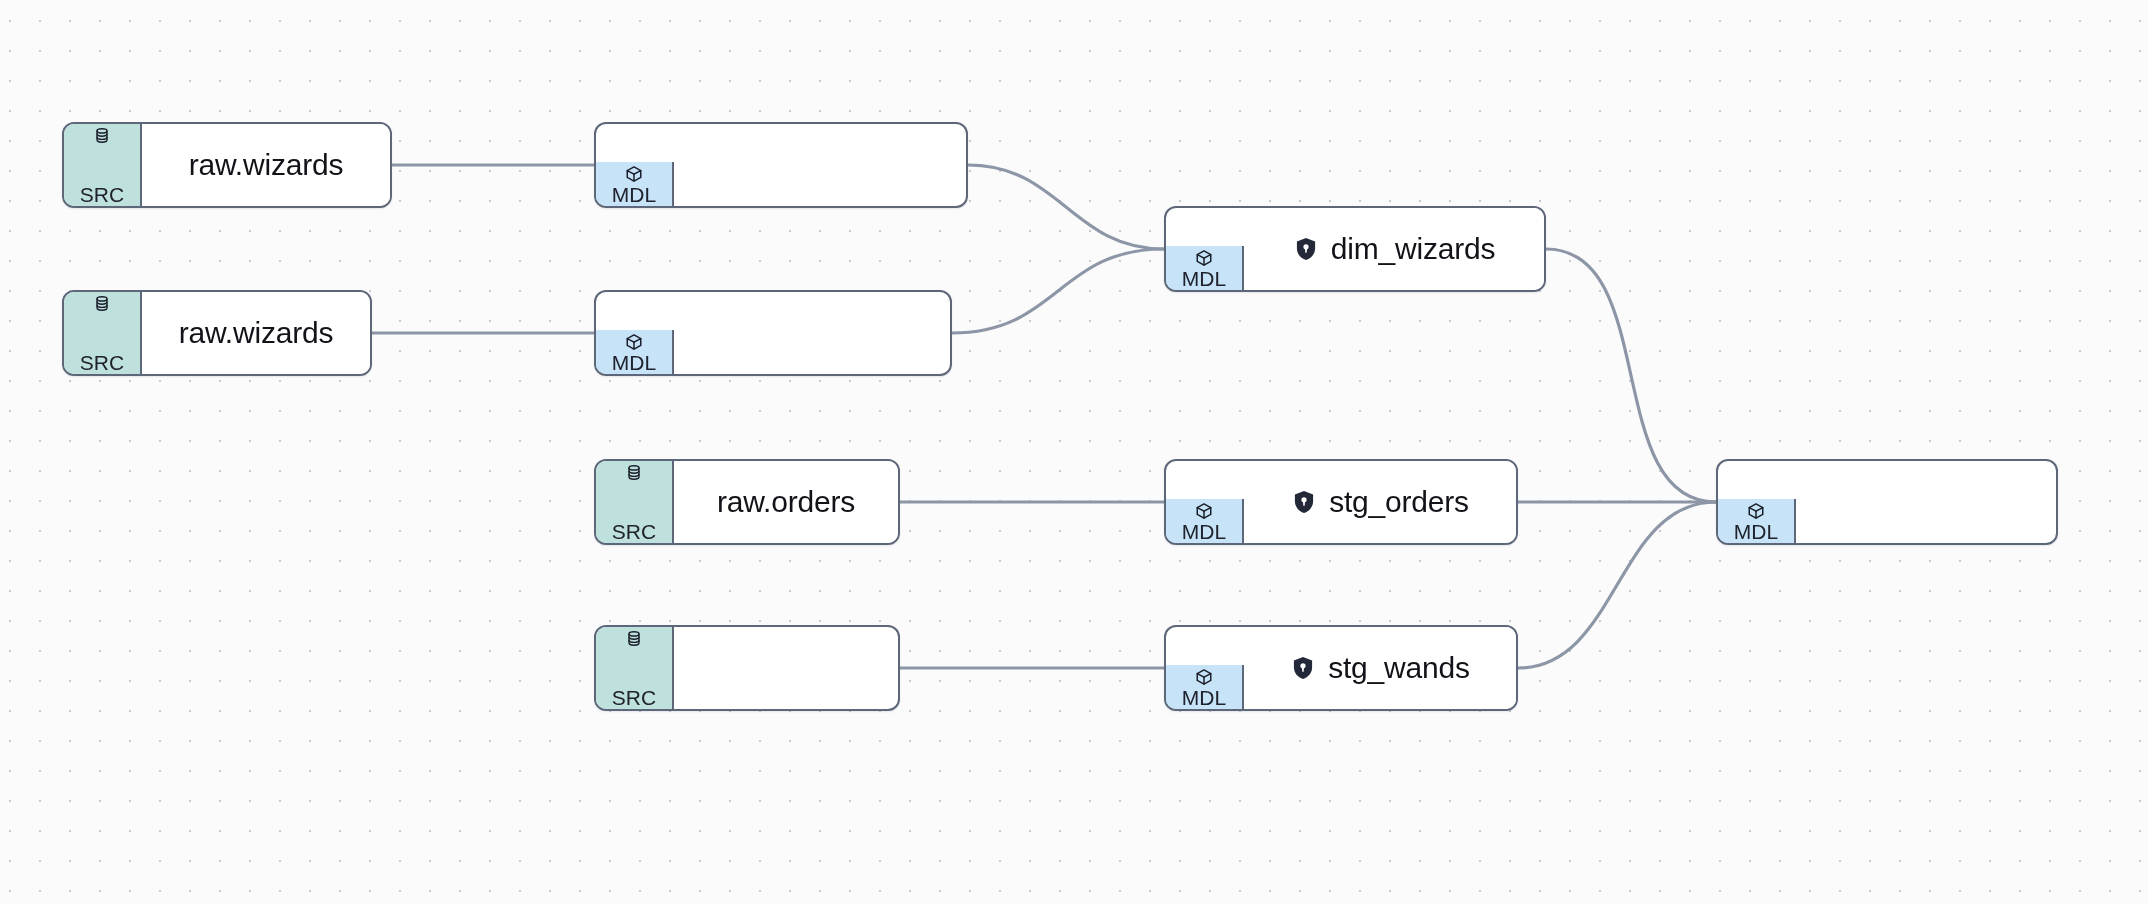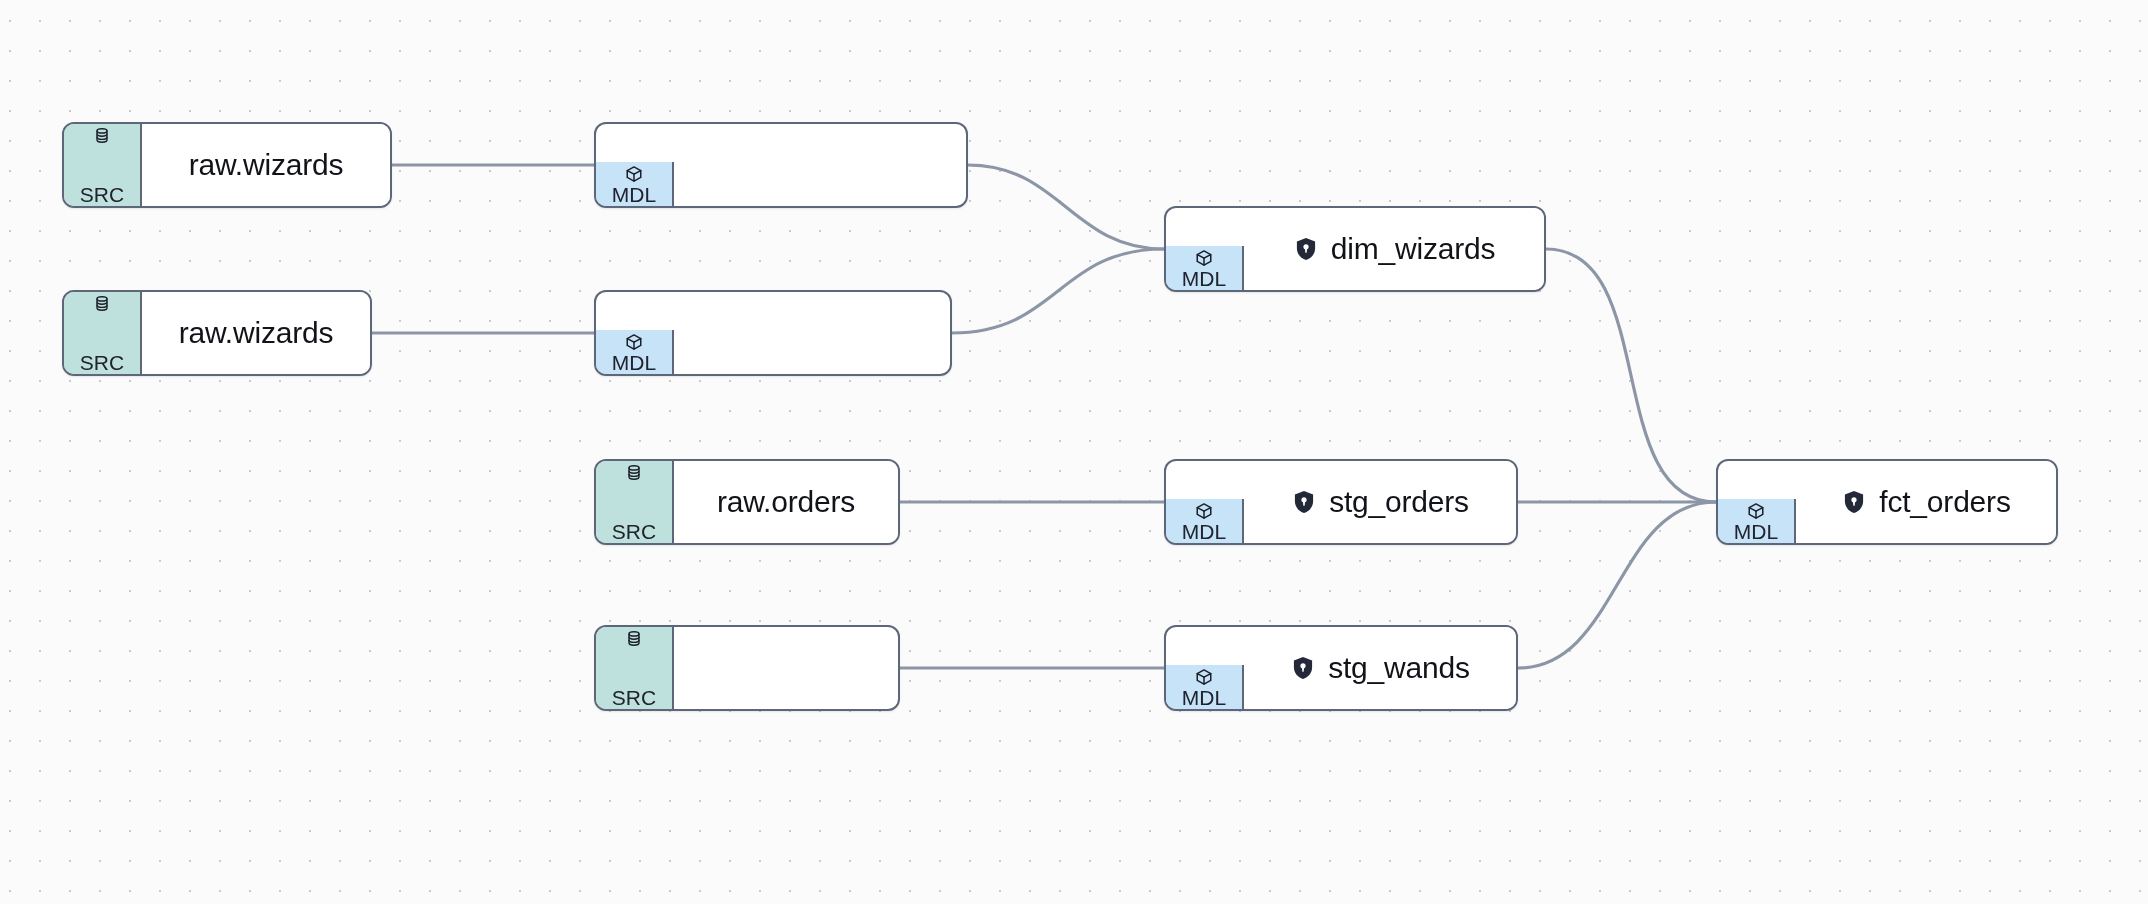--- a/index.html
+++ b/index.html
@@ -268,23 +268,15 @@
 
   <div class="node mdl" style="left:1716px; top:459px; width:342px;">
     <div class="node-badge">
       <svg class="badge-icon" viewBox="0 0 24 24" fill="none" stroke="#1b1f2a" stroke-width="2" stroke-linecap="round" stroke-linejoin="round">
         <path d="M12 2.6 21 7.4v9.2L12 21.4 3 16.6V7.4z"></path>
         <path d="M3 7.4 12 12.2 21 7.4"></path>
         <path d="M12 12.2v9.2"></path>
       </svg>
       <span class="badge-text">MDL</span>
     </div>
-    <div class="node-body">
-      <svg class="lock-icon" viewBox="0 0 24 24">
-        <path d="M12 1.8 3.6 5v6.4c0 5.2 3.6 9.4 8.4 10.8 4.8-1.4 8.4-5.6 8.4-10.8V5z" fill="#232939"></path>
-        <circle cx="12" cy="10" r="2.4" fill="#ffffff"></circle>
-        <path d="M10.9 10.4h2.2l-.5 5h-1.2z" fill="#ffffff"></path>
-      </svg>
-      <span class="node-label">fct_orders</span>
-    </div>
   </div>
 
 </div>
 
 </body></html>

